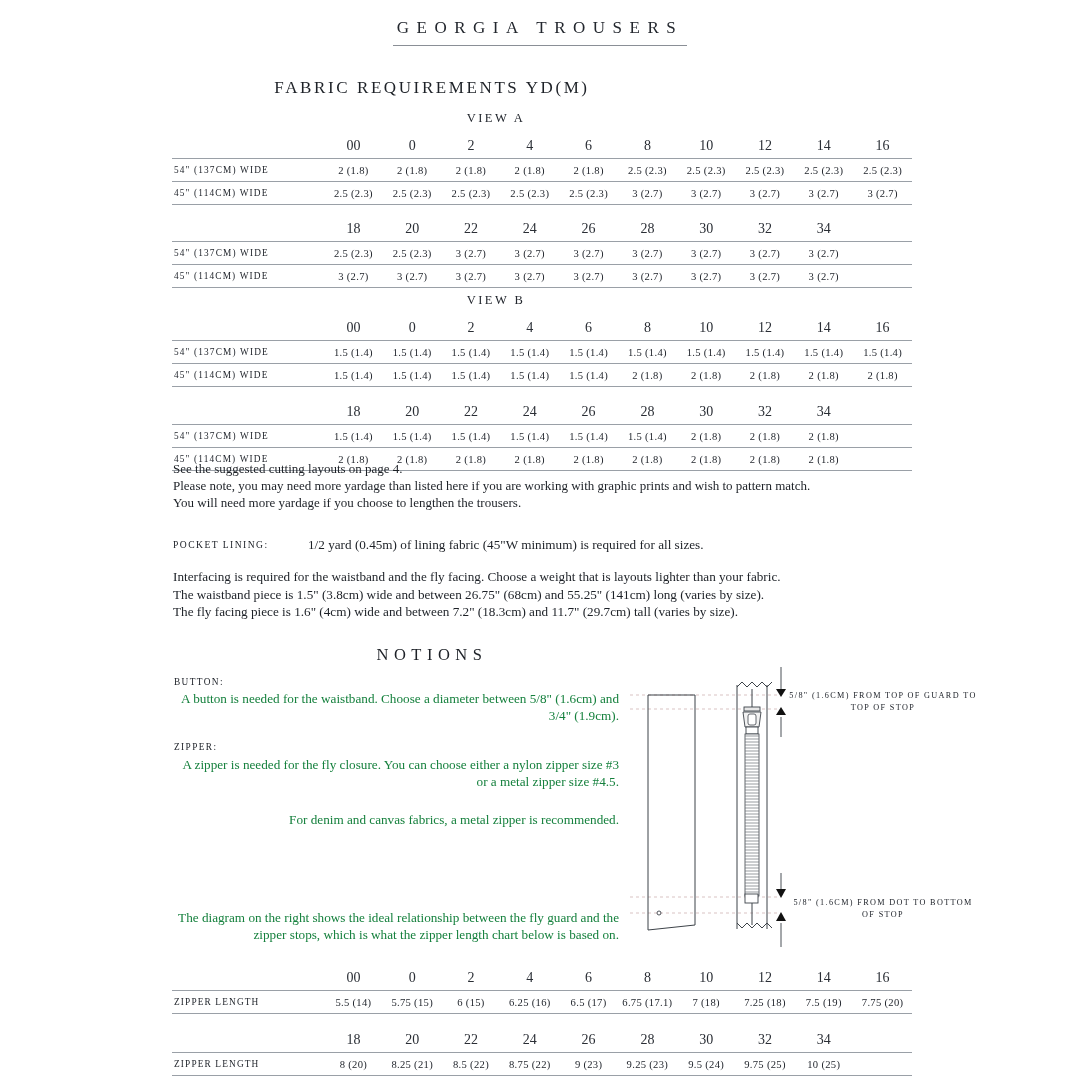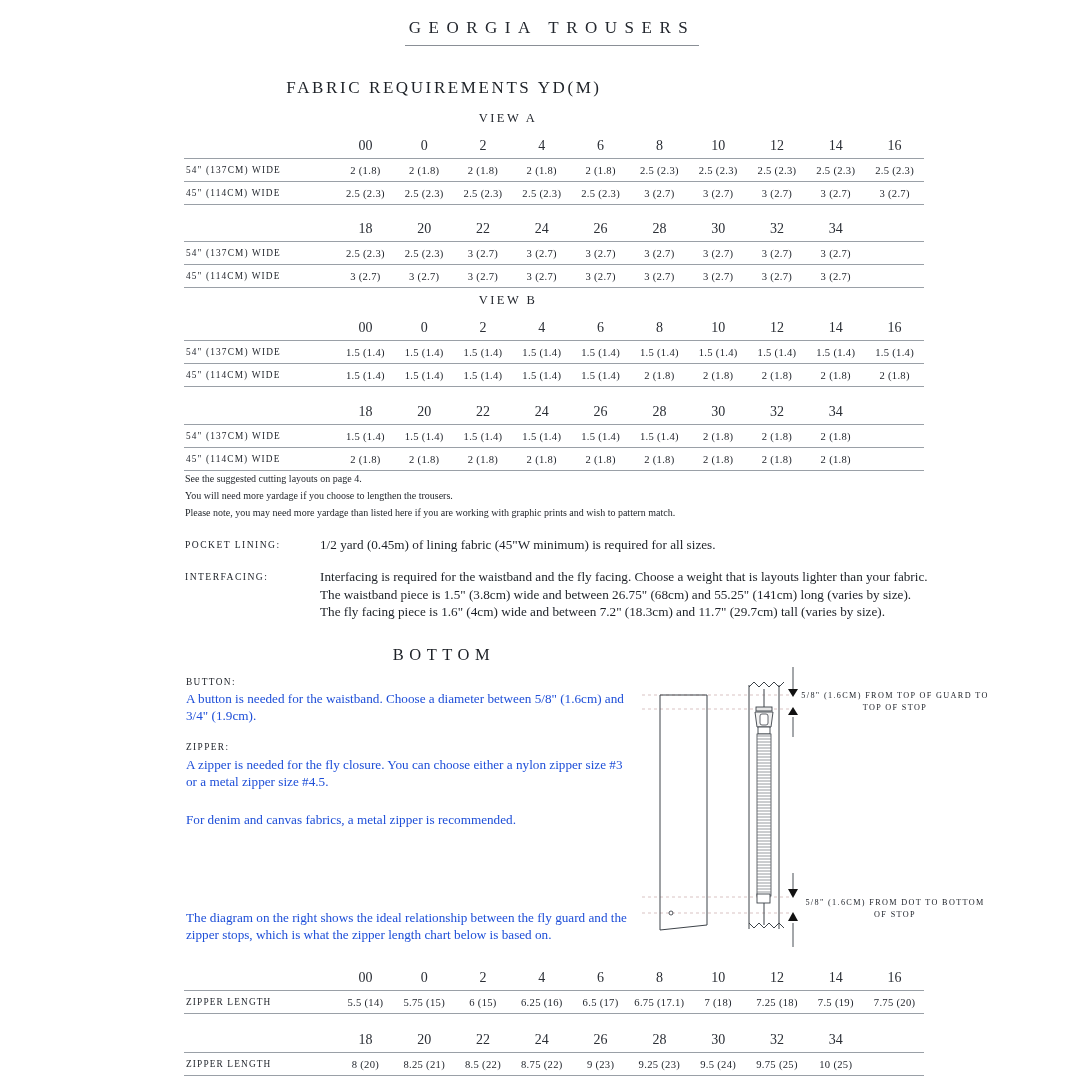--- a/index.html
+++ b/index.html
@@ -12,21 +12,20 @@
     height: 1080px;
     position: relative;
     font-family: "Liberation Serif", "DejaVu Serif", serif;
     color: #1a1a1a;
     overflow: hidden;
   }
 
   .page {
     position: absolute;
     inset: 0;
-    margin-left: 12px;
   }
 
   
   .masthead {
     position: absolute;
     top: 18px;
     left: 0;
     width: 1080px;
     text-align: center;
   }
@@ -112,23 +111,23 @@
   #tbl-zip1 { top: 960px; }
   #tbl-zip2 { top: 1022px; }
 
   #view-a-label { top: 111px; }
   #view-b-label { top: 293px; }
 
   
   .note-block {
     position: absolute;
     left: 173px;
-    top: 470px;
+    top: 460px;
     width: 760px;
-    font-size: 10px;
+    font-size: 13px;
     line-height: 17.2px;
     color: #1c2026;
   }
   .note-block div { white-space: nowrap; }
 
   .def-row {
     position: absolute;
     left: 173px;
     display: flex;
     width: 760px;
@@ -159,21 +158,22 @@
     font-size: 9.3px;
     letter-spacing: 1.4px;
     color: #20242b;
   }
   .notion-body {
     position: absolute;
     left: 174px;
     width: 445px;
     font-size: 13.2px;
     line-height: 16.6px;
-    color: #1d4ed8;
+    color: #15803d;
+    text-align: right;
   }
   #button-head { top: 677px; }
   #button-body { top: 691px; }
   #zipper-head { top: 742px; }
   #zipper-body1 { top: 757px; }
   #zipper-body2 { top: 812px; }
   #zipper-body3 { top: 844px; }
   #zipper-body4 { top: 910px; }
 
   
@@ -405,39 +405,38 @@
         <td>2 (1.8)</td>
         <td>2 (1.8)</td>
         <td>2 (1.8)</td>
         <td></td>
       </tr>
     </tbody>
   </table>
 
   <div class="note-block">
     <div>See the suggested cutting layouts on page 4.</div>
+    <div>Please note, you may need more yardage than listed here if you are working with graphic prints and wish to pattern match.</div>
     <div>You will need more yardage if you choose to lengthen the trousers.</div>
-    <div>Please note, you may need more yardage than listed here if you are working with graphic prints and wish to pattern match.</div>
   </div>
 
   <div class="def-row" id="pocket-lining-row">
     <div class="term">POCKET LINING:</div>
     <div class="desc">1/2 yard (0.45m) of lining fabric (45"W minimum) is required for all sizes.</div>
   </div>
 
   <div class="def-row" id="interfacing-row">
-    <div class="term">INTERFACING:</div>
     <div class="desc">
       <div>Interfacing is required for the waistband and the fly facing. Choose a weight that is layouts lighter than your fabric.</div>
       <div>The waistband piece is 1.5" (3.8cm) wide and between 26.75" (68cm) and 55.25" (141cm) long (varies by size).</div>
       <div>The fly facing piece is 1.6" (4cm) wide and between 7.2" (18.3cm) and 11.7" (29.7cm) tall (varies by size).</div>
     </div>
   </div>
 
-  <div class="section-title" id="notions-title">BOTTOM</div>
+  <div class="section-title" id="notions-title">NOTIONS</div>
 
   <div class="notion-head" id="button-head">BUTTON:</div>
   <div class="notion-body" id="button-body">A button is needed for the waistband. Choose a diameter between 5/8" (1.6cm) and 3/4" (1.9cm).</div>
 
   <div class="notion-head" id="zipper-head">ZIPPER:</div>
   <div class="notion-body" id="zipper-body1">A zipper is needed for the fly closure. You can choose either a nylon zipper size #3 or a metal zipper size #4.5.</div>
   <div class="notion-body" id="zipper-body2">For denim and canvas fabrics, a metal zipper is recommended.</div>
   <div class="notion-body" id="zipper-body4">The diagram on the right shows the ideal relationship between the fly guard and the zipper stops, which is what the zipper length chart below is based on.</div>
 
   <svg id="zipper-diagram" viewBox="0 0 360 290">

